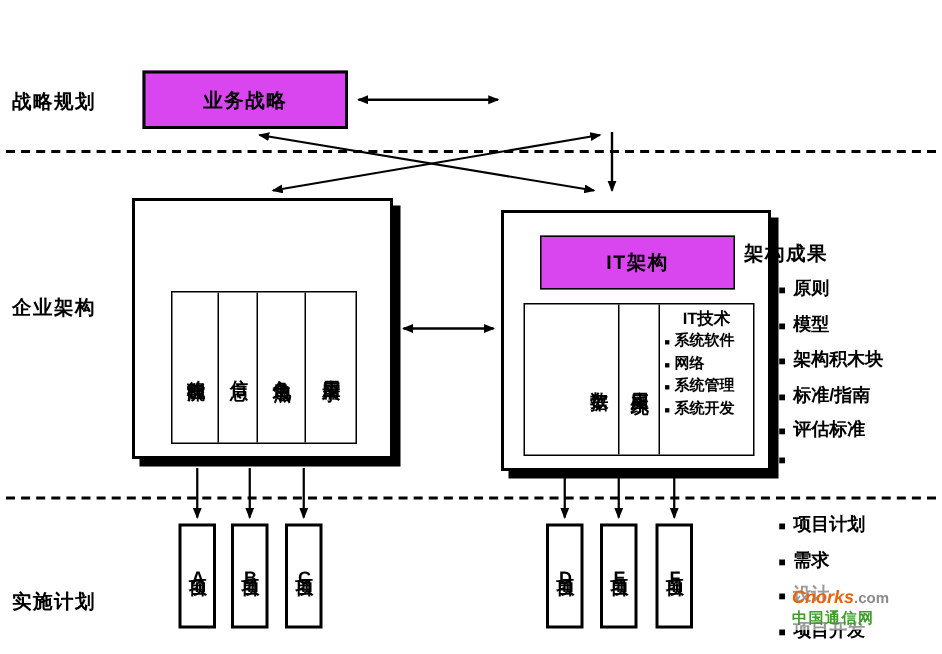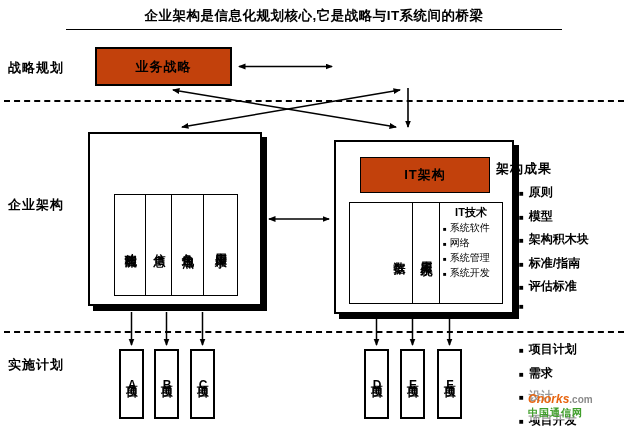--- a/index.html
+++ b/index.html
@@ -4,58 +4,55 @@
 <style>
   html,body{margin:0;padding:0;background:#fff;}
   .canvas{position:relative;width:628px;height:436px;background:#fff;overflow:hidden;
           font-family:"Liberation Sans",sans-serif;color:#000;}
   .abs{position:absolute;}
   .title-wrap{left:0;right:0;top:6px;text-align:center;}
   .title{display:inline-block;font-size:13.5px;font-weight:bold;padding:0 78px 4px 78px;
          border-bottom:1.5px solid #000;letter-spacing:.5px;}
   .dash{left:4px;right:4px;height:0;border-top:2px dashed #000;}
   .band-label{left:8px;font-size:13px;font-weight:bold;letter-spacing:1px;}
-  .box{border:2px solid #000;background:#c2410c;display:flex;align-items:center;justify-content:center;
+  .box{border:2px solid #000;background:#d946ef;display:flex;align-items:center;justify-content:center;
        font-weight:bold;font-size:13px;letter-spacing:1px;box-sizing:border-box;}
   .bigbox{position:absolute;border:2px solid #000;background:#fff;box-shadow:5px 5px 0 #000;box-sizing:border-box;}
   .cols{position:absolute;display:flex;border:1.5px solid #000;box-sizing:border-box;}
   .col{border-right:1.5px solid #000;display:flex;align-items:center;justify-content:center;box-sizing:border-box;}
   .col:last-child{border-right:none;}
   .vtext{writing-mode:vertical-rl;text-orientation:upright;font-weight:bold;font-size:12px;letter-spacing:1px;}
   .tech-col{flex-direction:column;align-items:flex-start;justify-content:flex-start;padding:2px 3px;}
   .tech-title{align-self:center;font-size:11px;font-weight:bold;margin-bottom:1px;}
-  .tech-item{display:flex;align-items:baseline;gap:3px;font-size:10px;font-weight:normal;line-height:13px;white-space:nowrap;}
+  .tech-item{display:flex;align-items:baseline;gap:3px;font-size:10px;font-weight:bold;line-height:13px;white-space:nowrap;}
   .tech-item .bullet{font-size:6px;line-height:13px;}
   .panel-title{font-size:13px;font-weight:bold;letter-spacing:1px;}
   .blist .li{display:flex;align-items:baseline;gap:5px;font-size:12px;font-weight:bold;
              margin-bottom:6.5px;white-space:nowrap;}
   .blist .bullet{font-size:8px;}
   .proj{width:25px;height:70px;border:2px solid #000;background:#fff;display:flex;align-items:center;
         justify-content:center;box-sizing:border-box;}
   .arrows{left:0;top:0;pointer-events:none;z-index:6;}
   .wm{left:526px;top:390px;line-height:13px;z-index:7;background:rgba(255,255,255,.6);padding:1px 2px;}
   .wm .logo{color:#e8650f;font-weight:bold;font-style:italic;font-size:12px;}
   .wm .dotcom{color:#8a8a8a;font-size:10px;font-weight:bold;}
   .wm .sub{color:#3f9e2a;font-size:10px;font-weight:bold;letter-spacing:1px;}
 </style>
 </head>
 <body>
 
 <div class="canvas">
 
-  <div class="abs title-wrap">
-    <span class="title">企业架构是信息化规划核心,它是战略与IT系统间的桥梁</span>
-  </div>
 
   <div class="abs dash" style="top:100px;"></div>
   <div class="abs dash" style="top:331px;"></div>
 
   <div class="abs band-label" style="top:59px;">战略规划</div>
   <div class="abs band-label" style="top:196px;">企业架构</div>
-  <div class="abs band-label" style="top:356px;">实施计划</div>
+  <div class="abs band-label" style="top:392px;">实施计划</div>
 
   <div class="abs box" style="left:95px;top:47px;width:137px;height:39px;">业务战略</div>
 
   <div class="bigbox" style="left:88px;top:132px;width:174px;height:174px;">
     <div class="cols" style="left:24px;top:60px;width:124px;height:102px;">
       <div class="col" style="flex:1.1;">
         <span class="vtext">功能流程</span>
       </div>
       <div class="col" style="flex:0.9;">
         <span class="vtext">信息</span>

